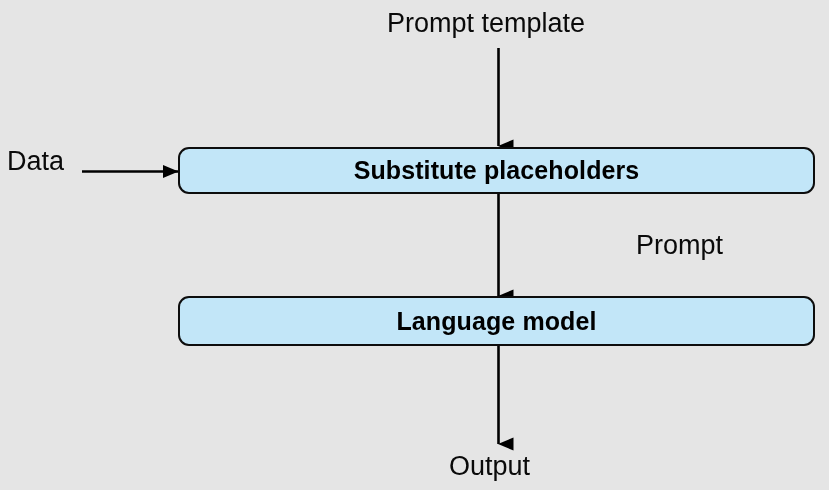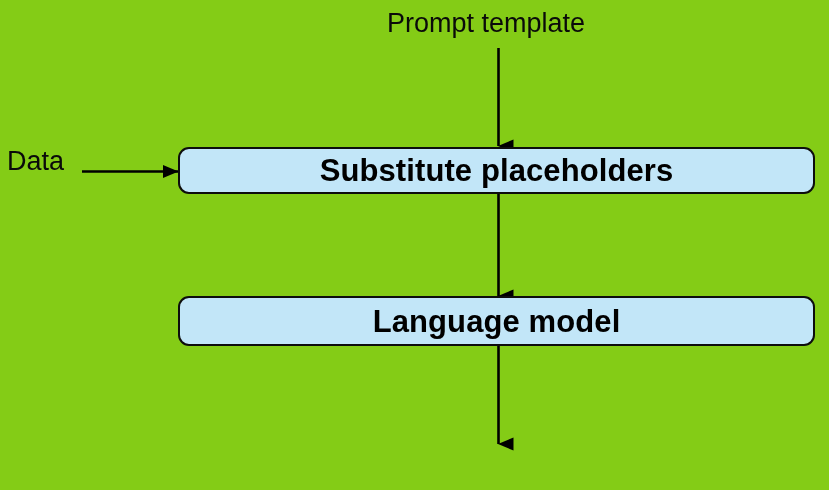--- a/index.html
+++ b/index.html
@@ -8,21 +8,21 @@
     background: #ffffff;
   }
   body {
     font-family: "Liberation Sans", sans-serif;
     -webkit-font-smoothing: antialiased;
   }
   #canvas {
     position: relative;
     width: 829px;
     height: 490px;
-    background: #84cc16;
+    background: #e5e5e5;
     overflow: hidden;
   }
   .diagram-svg {
     position: absolute;
     left: 0;
     top: 0;
     width: 829px;
     height: 490px;
   }
   .flow-box {
@@ -31,21 +31,21 @@
     background: #c2e6f8;
     border: 2px solid #0d0d0d;
     border-radius: 11px;
     display: flex;
     align-items: center;
     justify-content: center;
     z-index: 3;
   }
   .flow-box-label {
     font-family: "Liberation Sans", sans-serif;
-    font-size: 31px;
+    font-size: 25px;
     font-weight: bold;
     color: #000000;
     letter-spacing: 0.1px;
     line-height: 1;
     white-space: nowrap;
   }
   #box-substitute {
     left: 178px;
     top: 147px;
     width: 637px;
@@ -118,19 +118,21 @@
   </svg>
 
   <div class="plain-label" id="label-prompt-template">Prompt template</div>
 
   <div class="plain-label" id="label-data">Data</div>
 
   <div class="flow-box" id="box-substitute">
     <span class="flow-box-label">Substitute placeholders</span>
   </div>
 
+  <div class="plain-label" id="label-prompt">Prompt</div>
 
   <div class="flow-box" id="box-language-model">
     <span class="flow-box-label">Language model</span>
   </div>
 
+  <div class="plain-label" id="label-output">Output</div>
 
 </div>
 
 </body></html>

